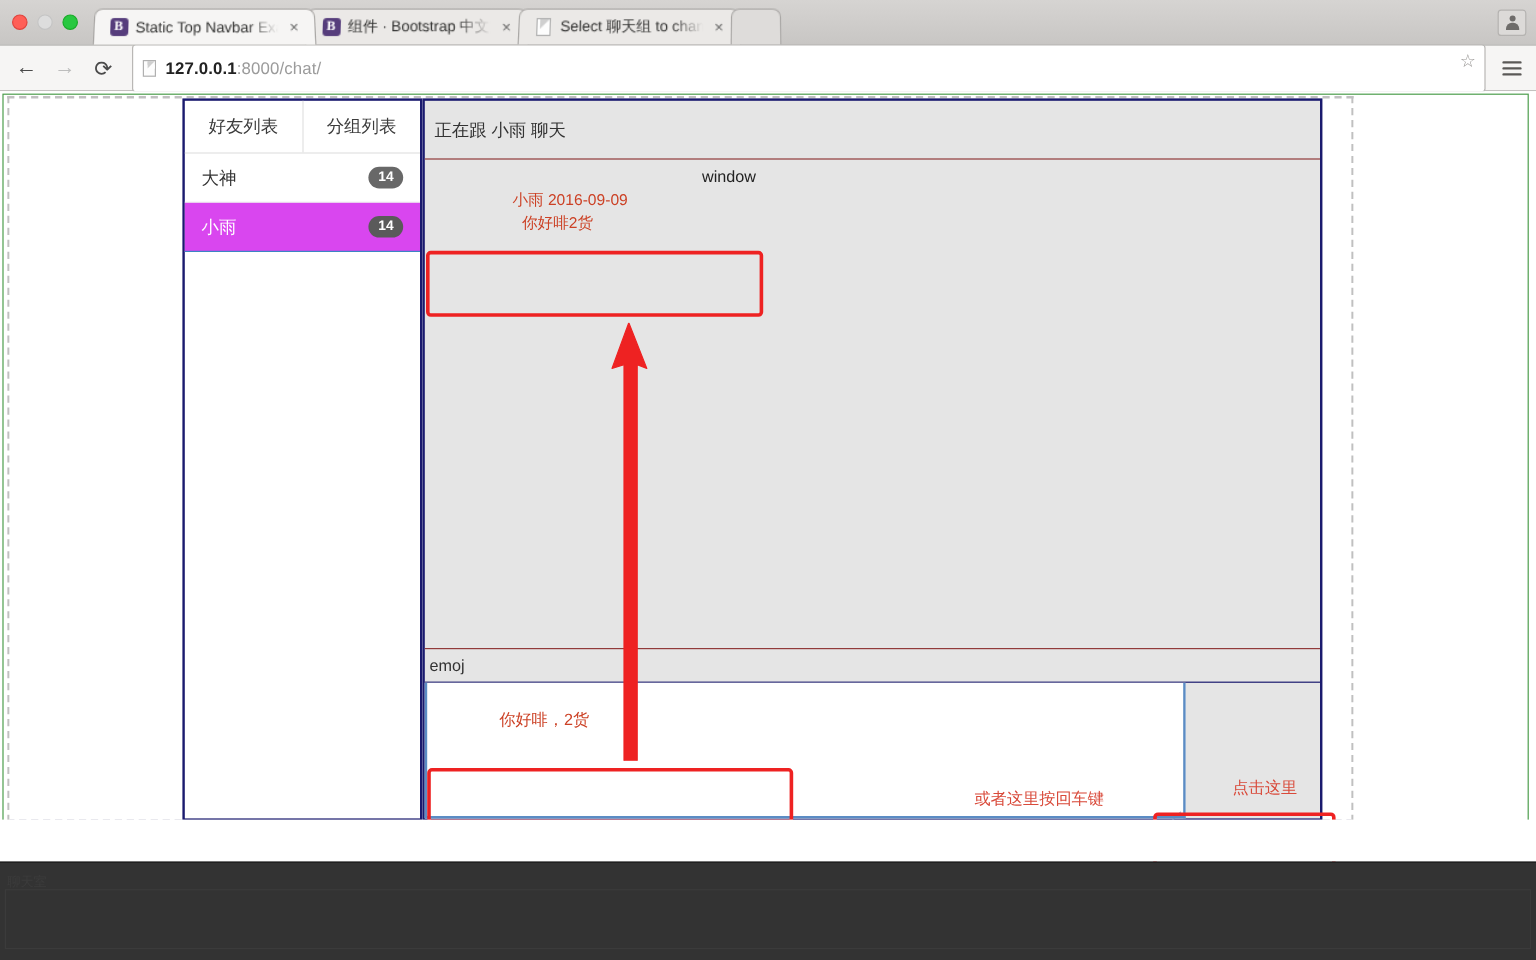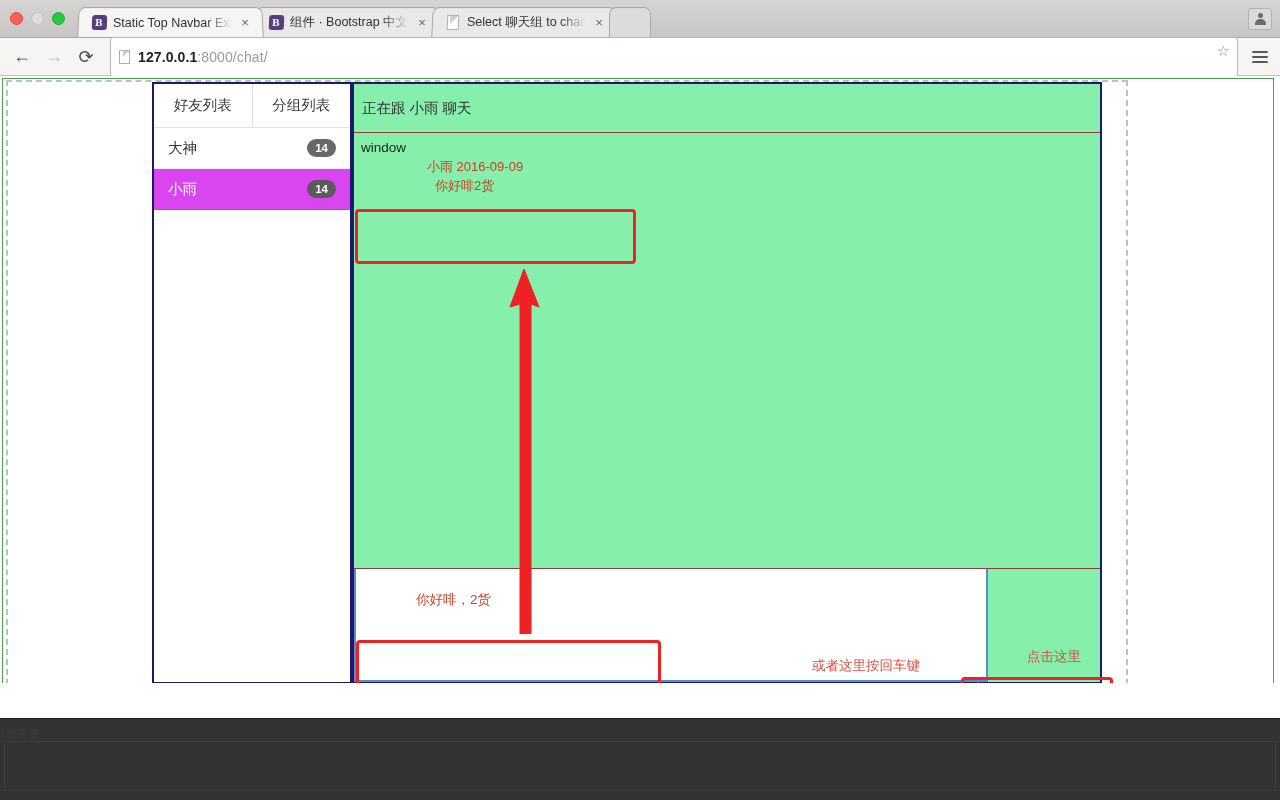--- a/index.html
+++ b/index.html
@@ -278,21 +278,21 @@
     text-align: center;
     line-height: 14px;
   }
   .friend-row.active .badge { background: #5a5a5a; }
 
   
   .chat-panel {
     position: absolute;
     left: 352px; top: 6px;
     width: 750px; height: 602px;
-    background: #86efac;
+    background: #e5e5e5;
     border: 2px solid #1a1a6e;
     display: flex;
     flex-direction: column;
   }
   .chat-header {
     height: 49px;
     display: flex;
     align-items: center;
     padding: 0 8px;
     font-size: 14.5px;
@@ -305,21 +305,21 @@
     overflow: hidden;
     border-bottom: 1px solid #913a3a;
   }
   .msg-block {
     position: absolute;
     left: 1px; top: 2px;
     width: 281px;
     padding: 4px 6px 8px 6px;
     font-size: 13.5px;
   }
-  .msg-window-label { color: #222; font-size: 13.5px; line-height: 18px; }
+  .msg-window-label { color: #222; font-size: 13.5px; line-height: 18px; text-align: right; }
   .msg-meta {
     color: #cc4125;
     font-size: 13px;
     line-height: 19px;
     margin-left: 66px;
   }
   .msg-text {
     color: #cc4125;
     font-size: 13px;
     line-height: 19px;
@@ -510,20 +510,21 @@
       <div class="chat-header">正在跟 小雨 聊天</div>
 
       <div class="chat-body">
         <div class="msg-block">
           <div class="msg-window-label">window</div>
           <div class="msg-meta">小雨 2016-09-09</div>
           <div class="msg-text">你好啡2货</div>
         </div>
       </div>
 
+      <div class="emoj-bar">emoj</div>
 
       <div class="compose">
         <div class="compose-textarea">你好啡，2货
           <span class="resize-grip">
             <span style="width:10px; bottom:1px;"></span>
             <span style="width:6px;  bottom:1px; right:0; transform:rotate(-45deg) translate(0,0);"></span>
           </span>
         </div>
       </div>
     </div>

